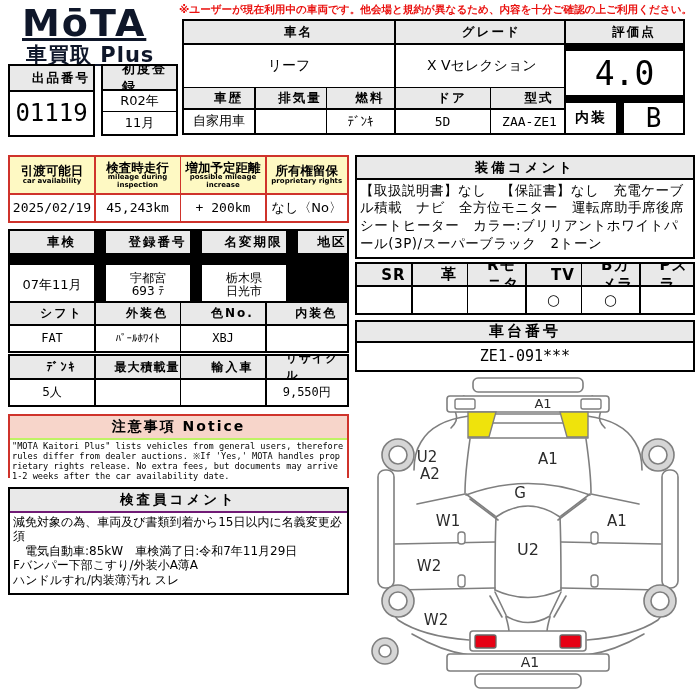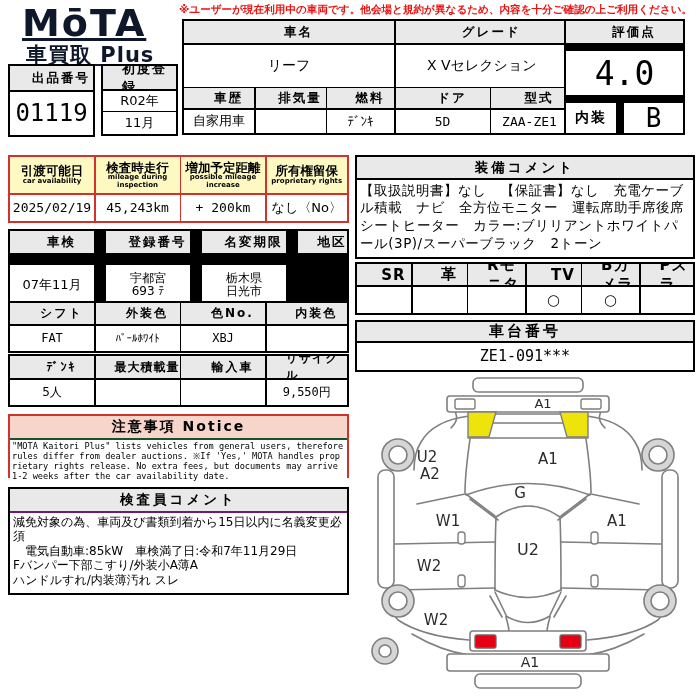--- a/index.html
+++ b/index.html
@@ -56,21 +56,21 @@
 
   
   #spec1 { left:8px; top:301px; width:341px; height:52px; border:2px solid #000; display:grid;
            grid-template-columns:84px 84px 84px 1fr; grid-template-rows:21px 1fr; gap:1.5px; background:#000; }
   #spec2 { left:8px; top:354px; width:341px; height:53px; border:2px solid #000; display:grid;
            grid-template-columns:84px 84px 84px 1fr; grid-template-rows:22px 1fr; gap:1.5px; background:#000; }
   #spec1 .c, #spec2 .c { font-size:12px; }
 
   
   #notice { left:8px; top:414px; width:341px; height:64px; border:2.5px solid #cf332b; display:grid;
-            grid-template-rows:22px 1fr; gap:1.5px; background:#14532d; }
+            grid-template-rows:22px 1fr; gap:1.5px; background:#bef264; }
   #notice .nh { background:#f7d5ca; font-weight:bold; font-size:14px; letter-spacing:2px; display:flex; align-items:center; justify-content:center; }
   #notice .nb { font-family:"DejaVu Sans Mono","Liberation Mono",monospace; font-size:8.6px; line-height:1.18; padding:1px 2px; word-break:break-all; }
 
   
   #inspector { left:8px; top:487px; width:341px; height:108px; border:2px solid #000; display:grid;
                grid-template-rows:22px 1fr; gap:1.5px; background:#701a75; }
   #inspector .body { padding:2px 3px; font-size:12px; line-height:1.22; }
 
   
   #equipcmt { left:355px; top:155px; width:340px; height:104px; border:2px solid #000; display:grid;

